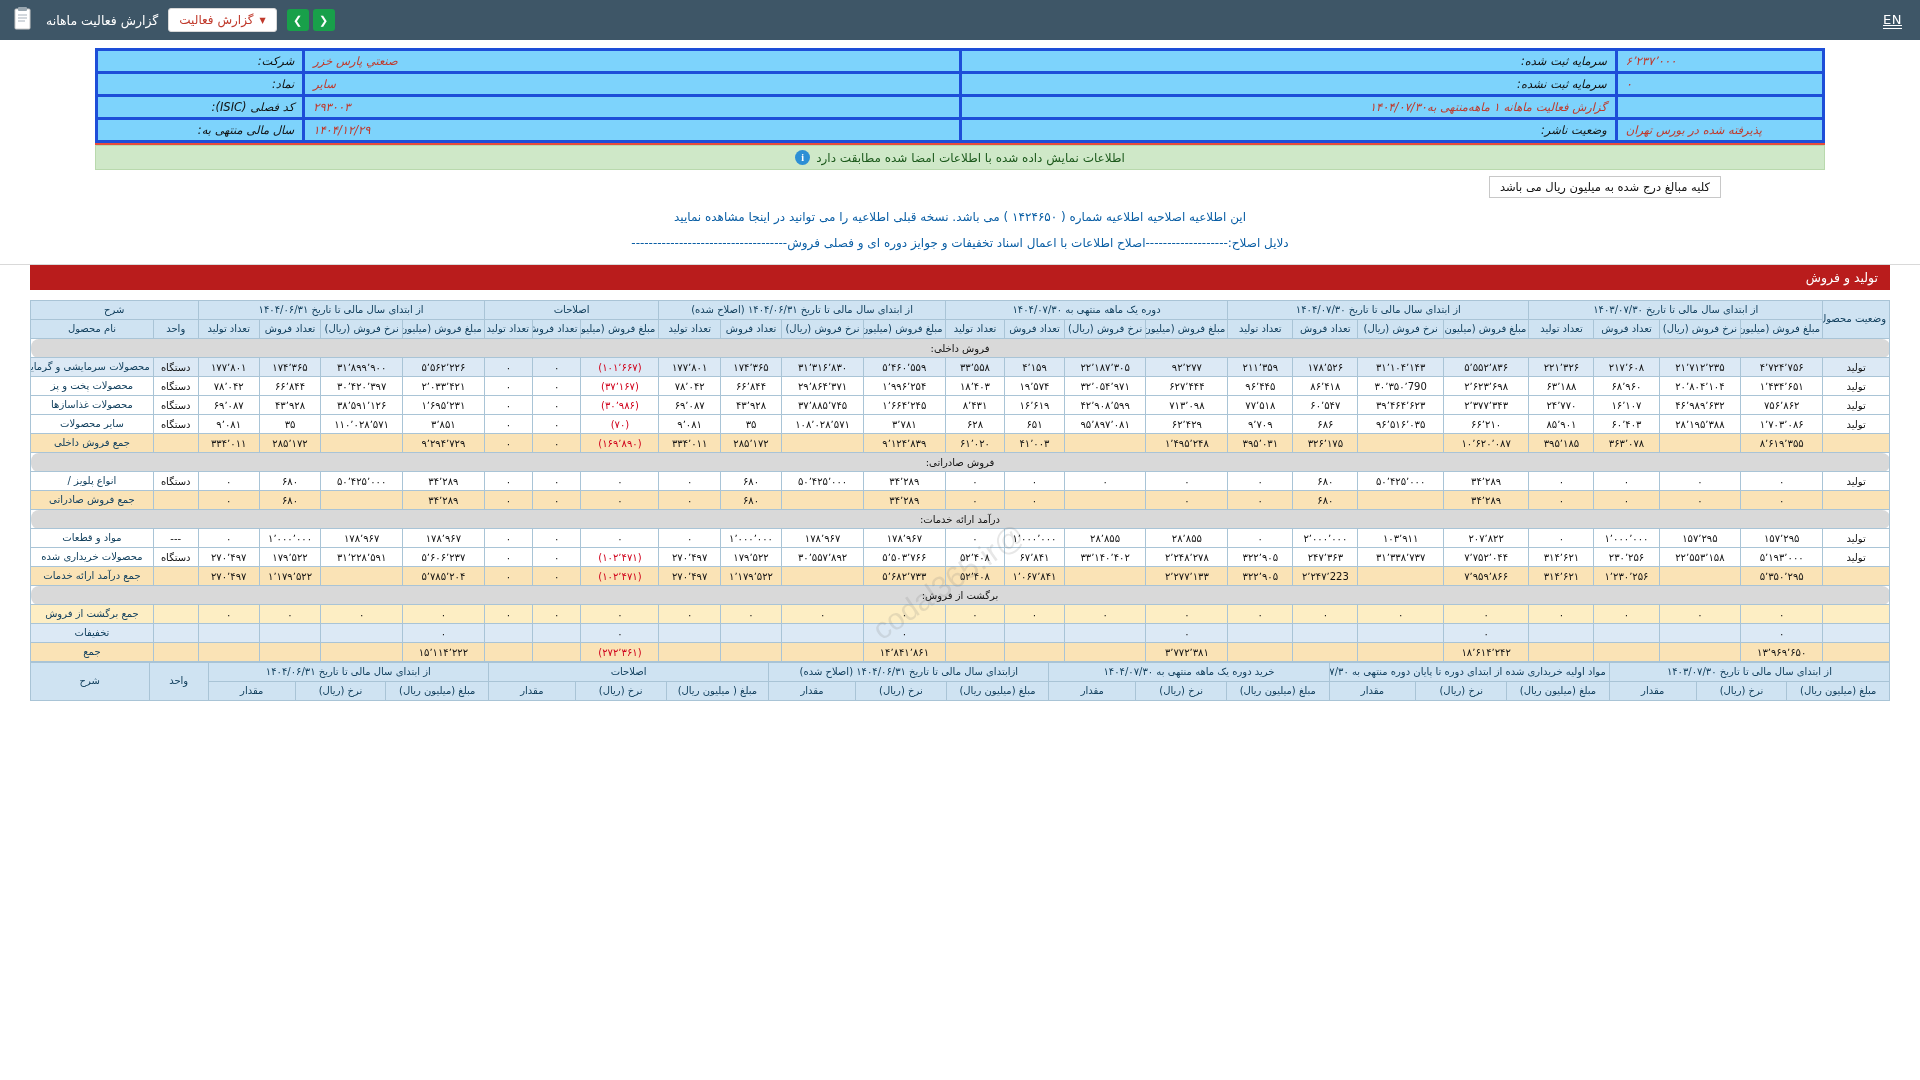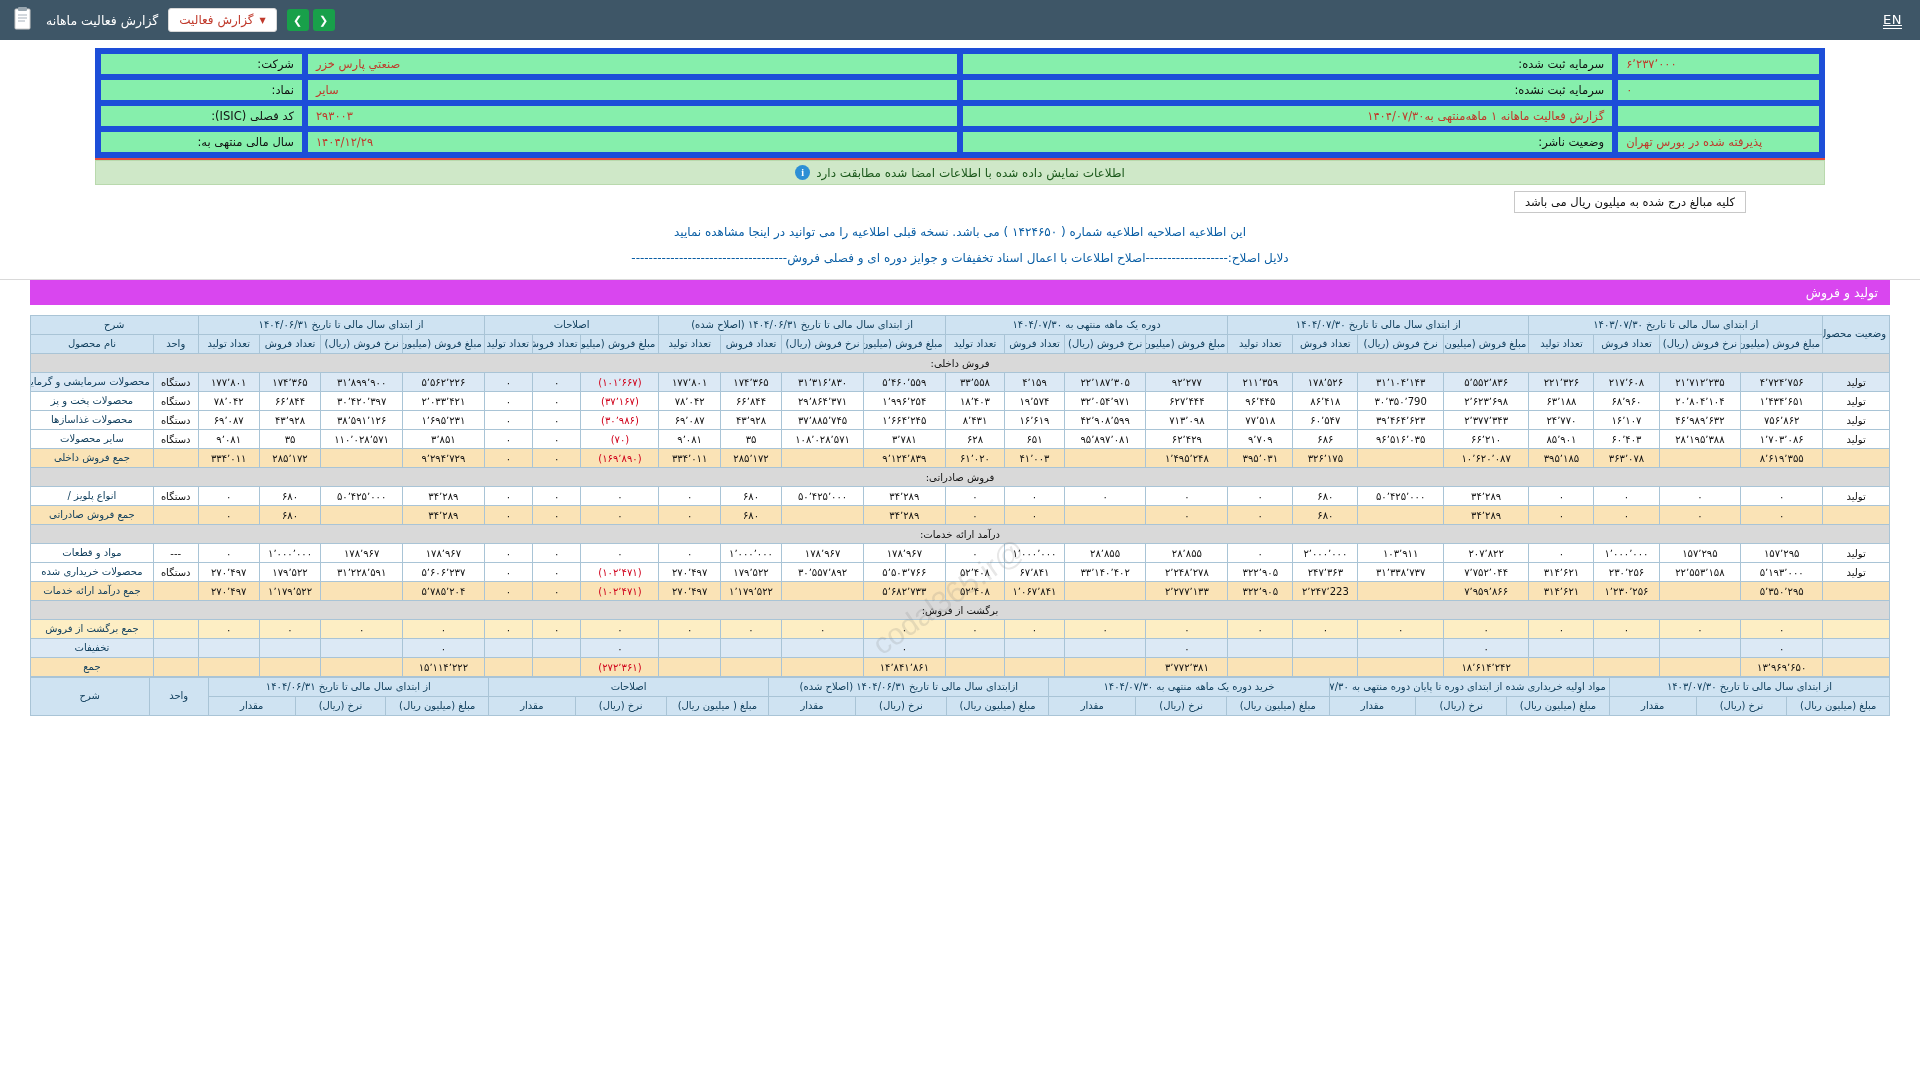--- a/index.html
+++ b/index.html
@@ -55,24 +55,25 @@
     margin-right: 8px;
   }
   
   .info-wrap { padding: 8px 95px 0 95px; }
   table.info {
     width: 100%;
     border-collapse: collapse;
     font-size: 11.5px;
   }
   table.info td {
-    border: 6px solid #1d4ed8;
+    border: 3px solid #1d4ed8;
     padding: 3px 8px;
     height: 19px;
-    background: #86efac;
+    background: #7dd3fc;
+    font-style: italic;
   }
   .lbl { color: #111; }
   .val { color: #c0392b; }
   td.c-left { text-align: left; }
   td.c-right { text-align: right; }
   .red-line { border-bottom: 2px solid #e74c3c; height:0; margin: 0 0 0 0; }
   
   .notice {
     margin: 0 95px;
     background: #cfe8c8;
@@ -90,32 +91,32 @@
     font-family: "Liberation Serif", serif;
   }
   .amount-note {
     margin: 6px 95px 0 95px;
     border: 1px solid #c8c8c8;
     display: inline-block;
     padding: 3px 10px;
     font-size: 11.5px;
     background:#fff;
   }
-  .amount-note-row { padding: 0 79px; }
+  .amount-note-row { padding: 0 104px; }
   .center-note {
     text-align: center; color: #0b5fa5; font-size: 12px;
     margin-top: 12px;
   }
   .center-note2 { text-align: center; color: #0b5fa5; font-size: 12px; margin-top: 12px; }
   .hr-thin { border-top: 1px solid #d9d9d9; margin: 14px 0 0 0; }
 
   
   .section-wrap { padding: 0 30px; position: relative; }
   .sec-bar {
-    background: #d946ef;
+    background: #b91c1c;
     color: #fff;
     font-size: 12.5px;
     padding: 5px 12px;
     font-weight: normal;
   }
   .sec-sub {
     border: 1px solid #d6d6d6;
     border-top: none;
     padding: 6px 12px;
     font-size: 12px;
@@ -138,21 +139,21 @@
     white-space: nowrap;
   }
   table.data thead th {
     background: #cfe3f2;
     font-weight: normal;
     font-size: 10px;
     line-height: 1.25;
     color: #12405e;
   }
   .row-label { text-align: right; background: #cfe3f2; color:#12405e; white-space: normal; line-height:1.2; }
-  .grp-row td { background: #d9d9d9; text-align: right; font-weight: normal; }
+  .grp-row td { background: #d9d9d9; text-align: right; font-weight: normal; border-radius: 8px; }
   .r-white td { background: #ffffff; }
   .r-blue td { background: #dce9f5; }
   .r-yellow td { background: #fdeec4; }
   .r-sum td { background: #fae3b6; }
   .neg { color: #d0021b; }
   .watermark {
     position: absolute;
     top: 300px; right: 46%;
     transform: rotate(-35deg);
     font-size: 30px;

